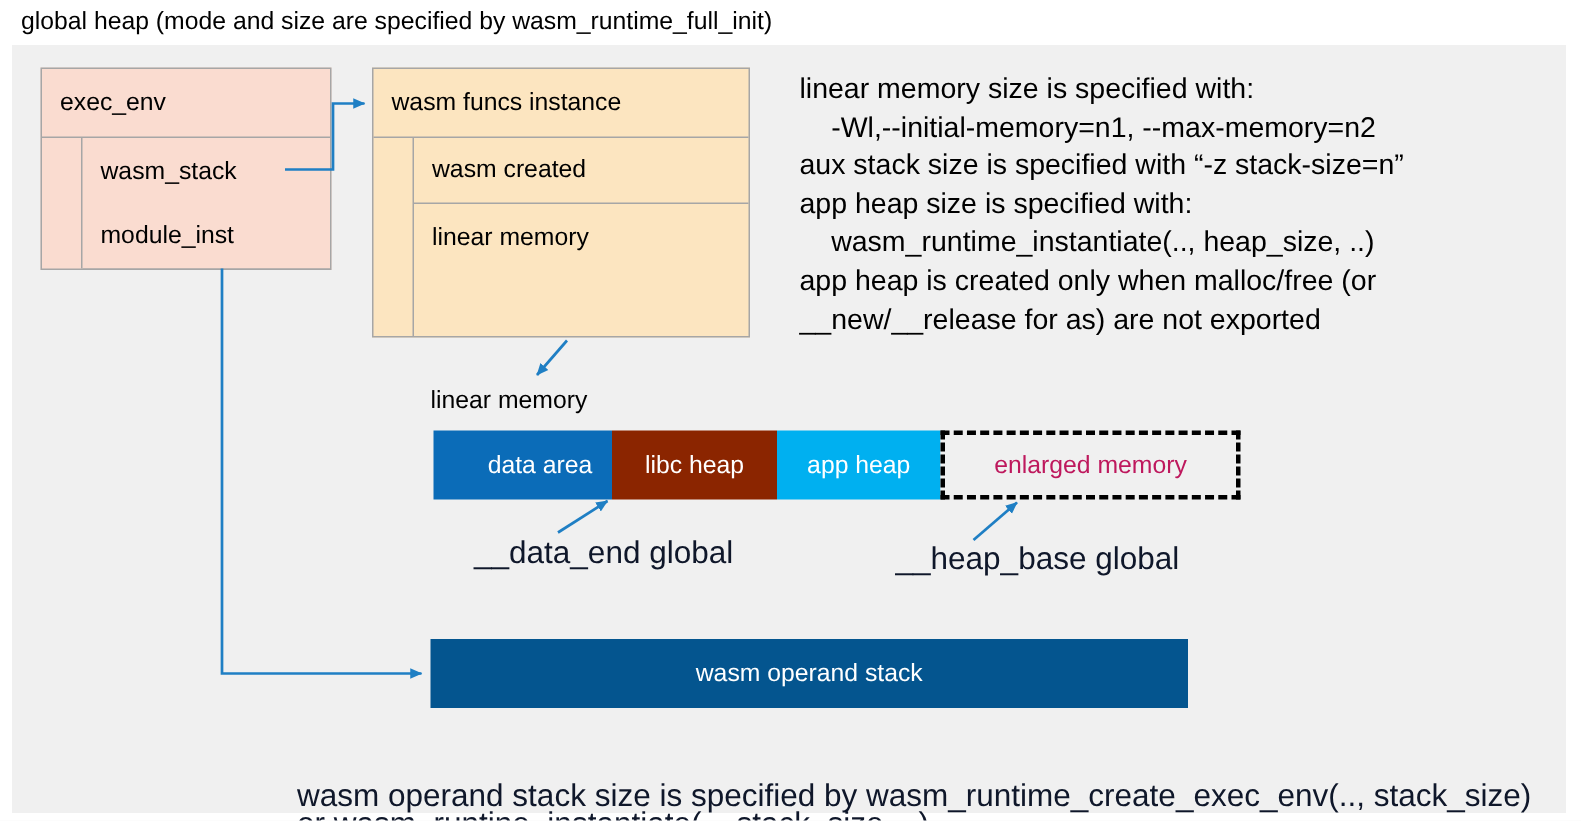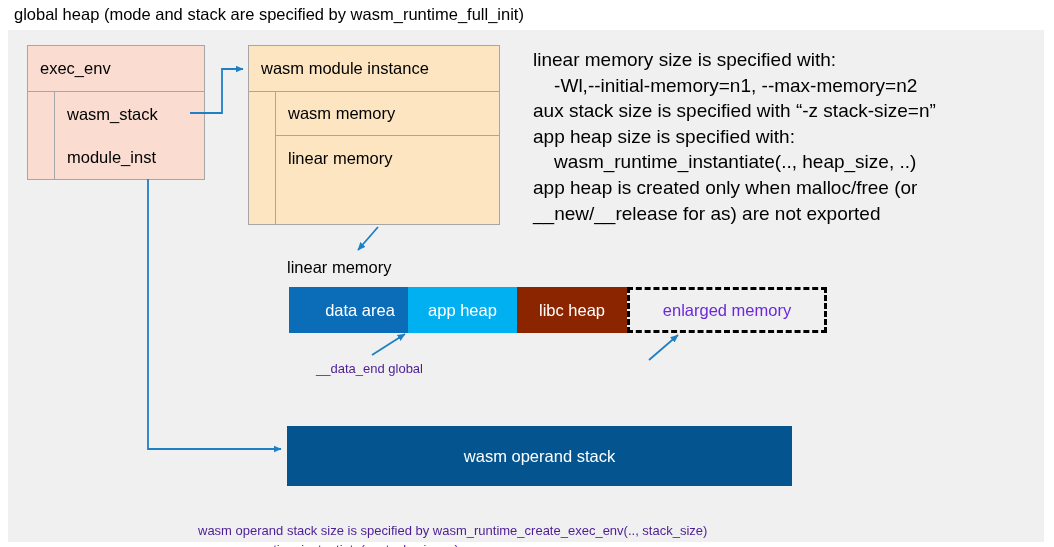--- a/index.html
+++ b/index.html
@@ -70,21 +70,21 @@
     position: absolute;
     left: 0;
     width: 27px;
     border-right: 1px solid #a6a6a6;
     box-sizing: border-box;
   }
 
   #exec-env-box {
     left: 27px;
     top: 45px;
-    width: 178px;
+    width: 194px;
     height: 135px;
     background: #fadcd0;
   }
   #exec-env-box .row.head { height: 46px; }
   #exec-env-box .row.sub  { height: 44px; margin-left: 27px; }
   #exec-env-box .indent   { top: 46px; height: 87px; }
 
   #module-inst-box {
     left: 248px;
     top: 45px;
@@ -129,94 +129,95 @@
     box-sizing: border-box;
     display: flex;
     align-items: center;
     justify-content: center;
     font-size: 16.5px;
     color: #ffffff;
     white-space: nowrap;
   }
   .membar .seg.enlarged {
     background: #f0f0f0;
-    color: #6d28d9;
+    color: #be185d;
     border: 3px dashed #000000;
   }
 
   
   .opstack {
     position: absolute;
     left: 287px;
     top: 426px;
     width: 505px;
-    height: 60px;
+    height: 46px;
     background: #04558f;
     display: flex;
     align-items: center;
     justify-content: center;
     font-size: 16.5px;
     color: #ffffff;
     white-space: nowrap;
   }
 
   
   .cap {
     position: absolute;
-    font-size: 13px;
+    font-size: 21px;
     line-height: 24px;
-    color: #4c1d95;
+    color: #0f172a;
     white-space: nowrap;
   }
   #cap-data-end   { left: 316px; top: 357px; }
   #cap-heap-base  { left: 597px; top: 361px; }
   #cap-exported   { left: 301px; top: 385px; }
   #cap-bottom     { left: 198px; top: 481px; line-height: 19px; white-space: pre; margin-top: 40px; }
 </style>
 </head>
 <body>
 
 <div id="canvas">
 
-  <div class="title">global heap (mode and stack are specified by wasm_runtime_full_init)</div>
+  <div class="title">global heap (mode and size are specified by wasm_runtime_full_init)</div>
 
   <div class="panel"></div>
 
   <div class="struct" id="exec-env-box">
     <div class="indent"></div>
     <div class="row head">exec_env</div>
     <div class="row sub last">wasm_stack</div>
     <div class="row sub">module_inst</div>
   </div>
 
   <div class="struct" id="module-inst-box">
     <div class="indent"></div>
-    <div class="row head">wasm module instance</div>
-    <div class="row sub">wasm memory</div>
+    <div class="row head">wasm funcs instance</div>
+    <div class="row sub">wasm created</div>
     <div class="row sub last">linear memory</div>
   </div>
 
   <div class="rt-text">linear memory size is specified with:
     -Wl,--initial-memory=n1, --max-memory=n2
 aux stack size is specified with “-z stack-size=n”
 app heap size is specified with:
     wasm_runtime_instantiate(.., heap_size, ..)
 app heap is created only when malloc/free (or
 __new/__release for as) are not exported</div>
 
   <div class="lm-label">linear memory</div>
 
   <div class="membar">
     <div class="seg" style="background: rgb(11, 108, 184); width: 119px; padding-left: 23px;">data area</div>
+    <div class="seg" style="background: rgb(139, 37, 0); width: 110px;">libc heap</div>
     <div class="seg" style="background: rgb(0, 176, 240); width: 109px;">app heap</div>
-    <div class="seg" style="background: rgb(139, 37, 0); width: 110px;">libc heap</div>
     <div class="seg enlarged" style="width: 200px;">enlarged memory</div>
   </div>
 
   <div class="cap" id="cap-data-end">__data_end global</div>
+  <div class="cap" id="cap-heap-base">__heap_base global</div>
 
   <div class="opstack">wasm operand stack</div>
 
   <div class="cap" id="cap-bottom">wasm operand stack size is specified by wasm_runtime_create_exec_env(.., stack_size)
 or wasm_runtine_instantiate(.., stack_size, ..)</div>
 
   <svg id="arrows" width="1054" height="547" style="position:absolute;left:0;top:0;pointer-events:none;">
     <defs>
       <marker id="ah" markerWidth="9" markerHeight="9" refX="7.5" refY="4.5" orient="auto" markerUnits="userSpaceOnUse">
         <path d="M0,1 L8,4.5 L0,8 z" fill="#1f7fc4"></path>

